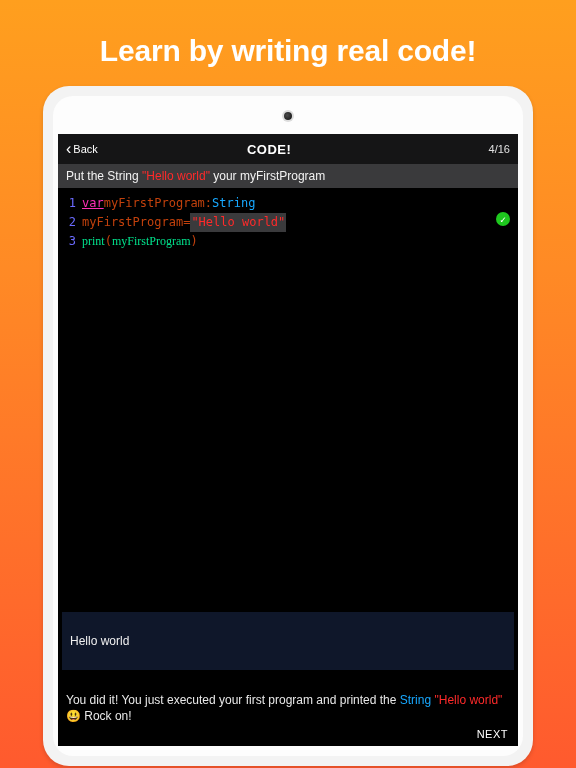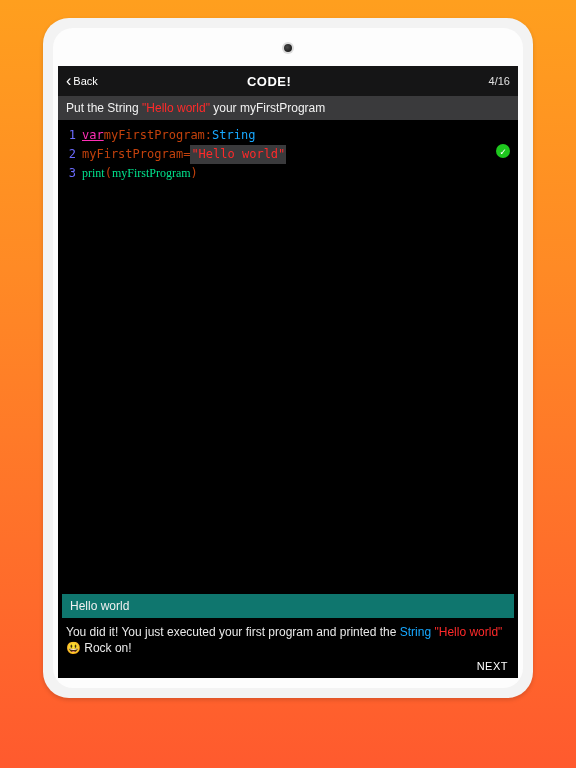--- a/index.html
+++ b/index.html
@@ -83,45 +83,46 @@
   .func { color: #00e28c; font-family: Liberation Serif, serif; }
   .str { color: #ff2a2a; }
   .strbg { background: #3a3a3c; padding: 0 1px; }
   .check {
     position: absolute; right: 8px; top: 24px;
     width: 14px; height: 14px; border-radius: 50%; background: #1ec81e;
     display: flex; align-items: center; justify-content: center;
     color: #fff; font-size: 10px; font-weight: bold;
   }
   .output {
-    background: #0f766e;
+    background: #0f172a;
     margin: 0 4px;
-    padding: 5px 8px;
+    padding: 22px 8px;
     font-size: 12px;
     color: #f0f0f0;
   }
   .feedback {
-    padding: 6px 8px 2px;
+    padding: 22px 8px 2px;
     font-size: 12px;
     color: #e8e8e8;
     line-height: 1.35;
   }
   .feedback .type { color: #17a8ff; }
   .feedback .str { color: #ff2a2a; }
   .nextrow {
     display: flex; justify-content: flex-end;
     padding: 2px 10px 6px;
     margin-left: 36px;
   }
   .next { font-size: 11px; letter-spacing: 0.5px; color: #ffffff; cursor: pointer; }
 </style>
 </head>
 <body>
 
 <div class="bg">
+  <div class="headline">Learn by writing real code!</div>
 
   <div class="device">
     <div class="bezel">
       <div class="camera"></div>
 
       <div class="screen">
 
         <div class="navbar">
           <div class="nav-left">
             <span class="chevron">‹</span>

